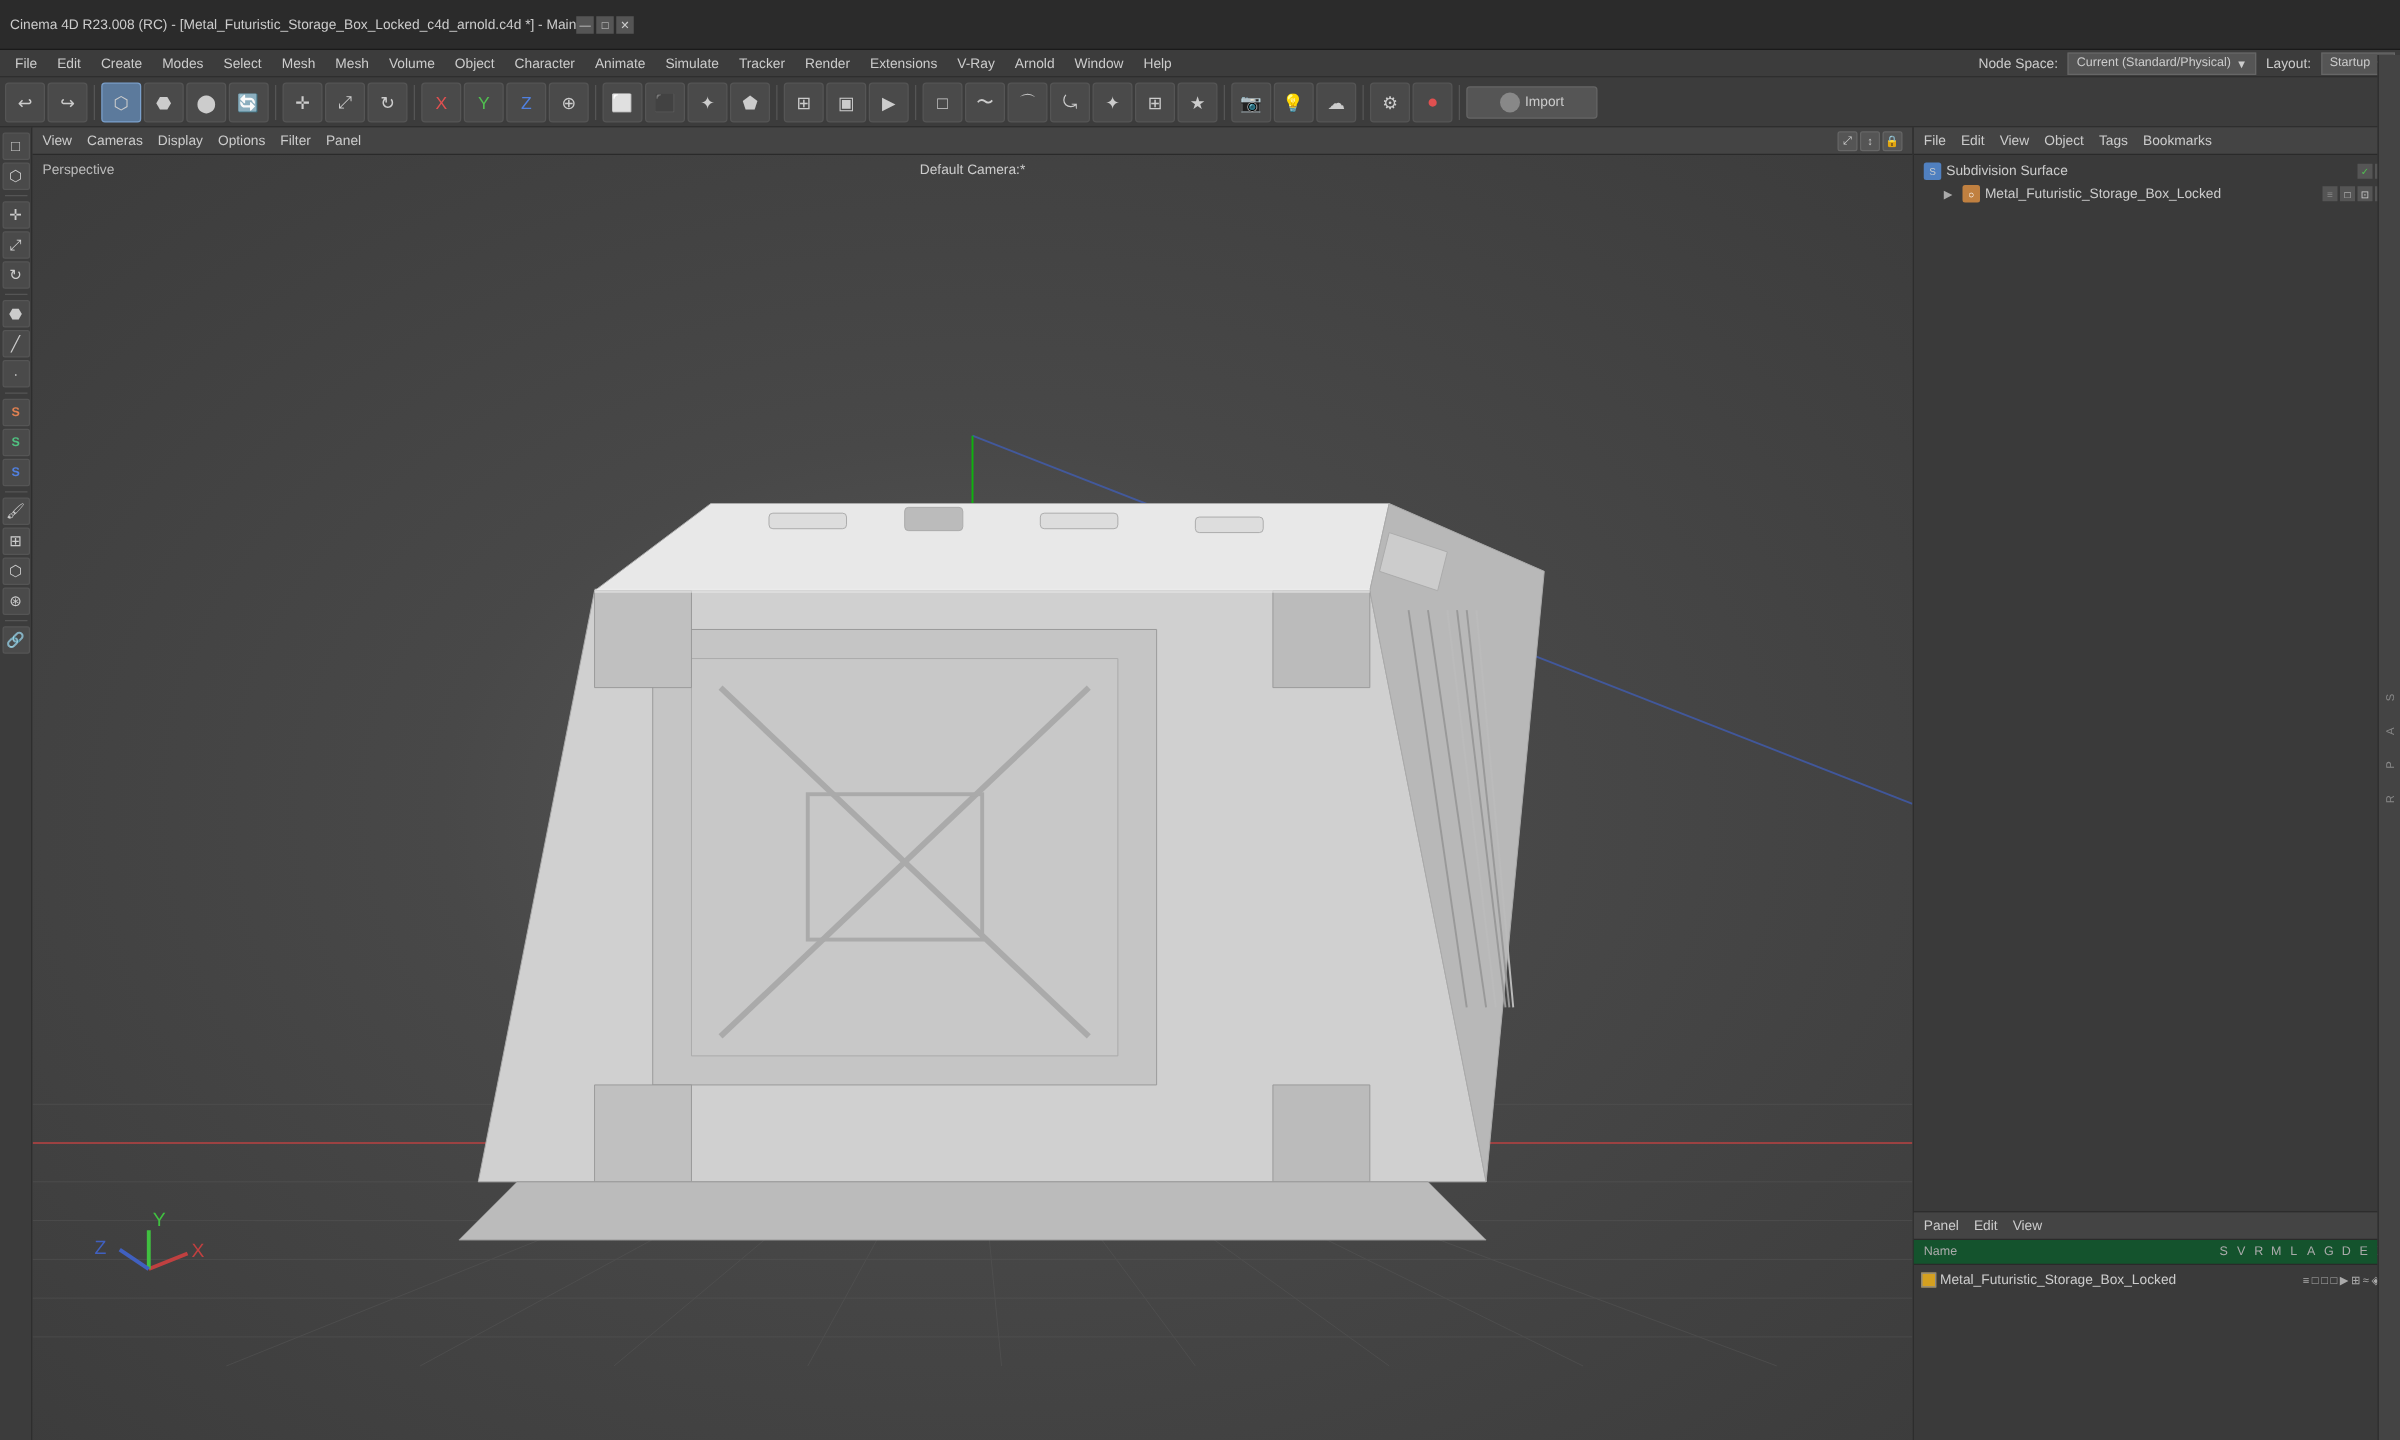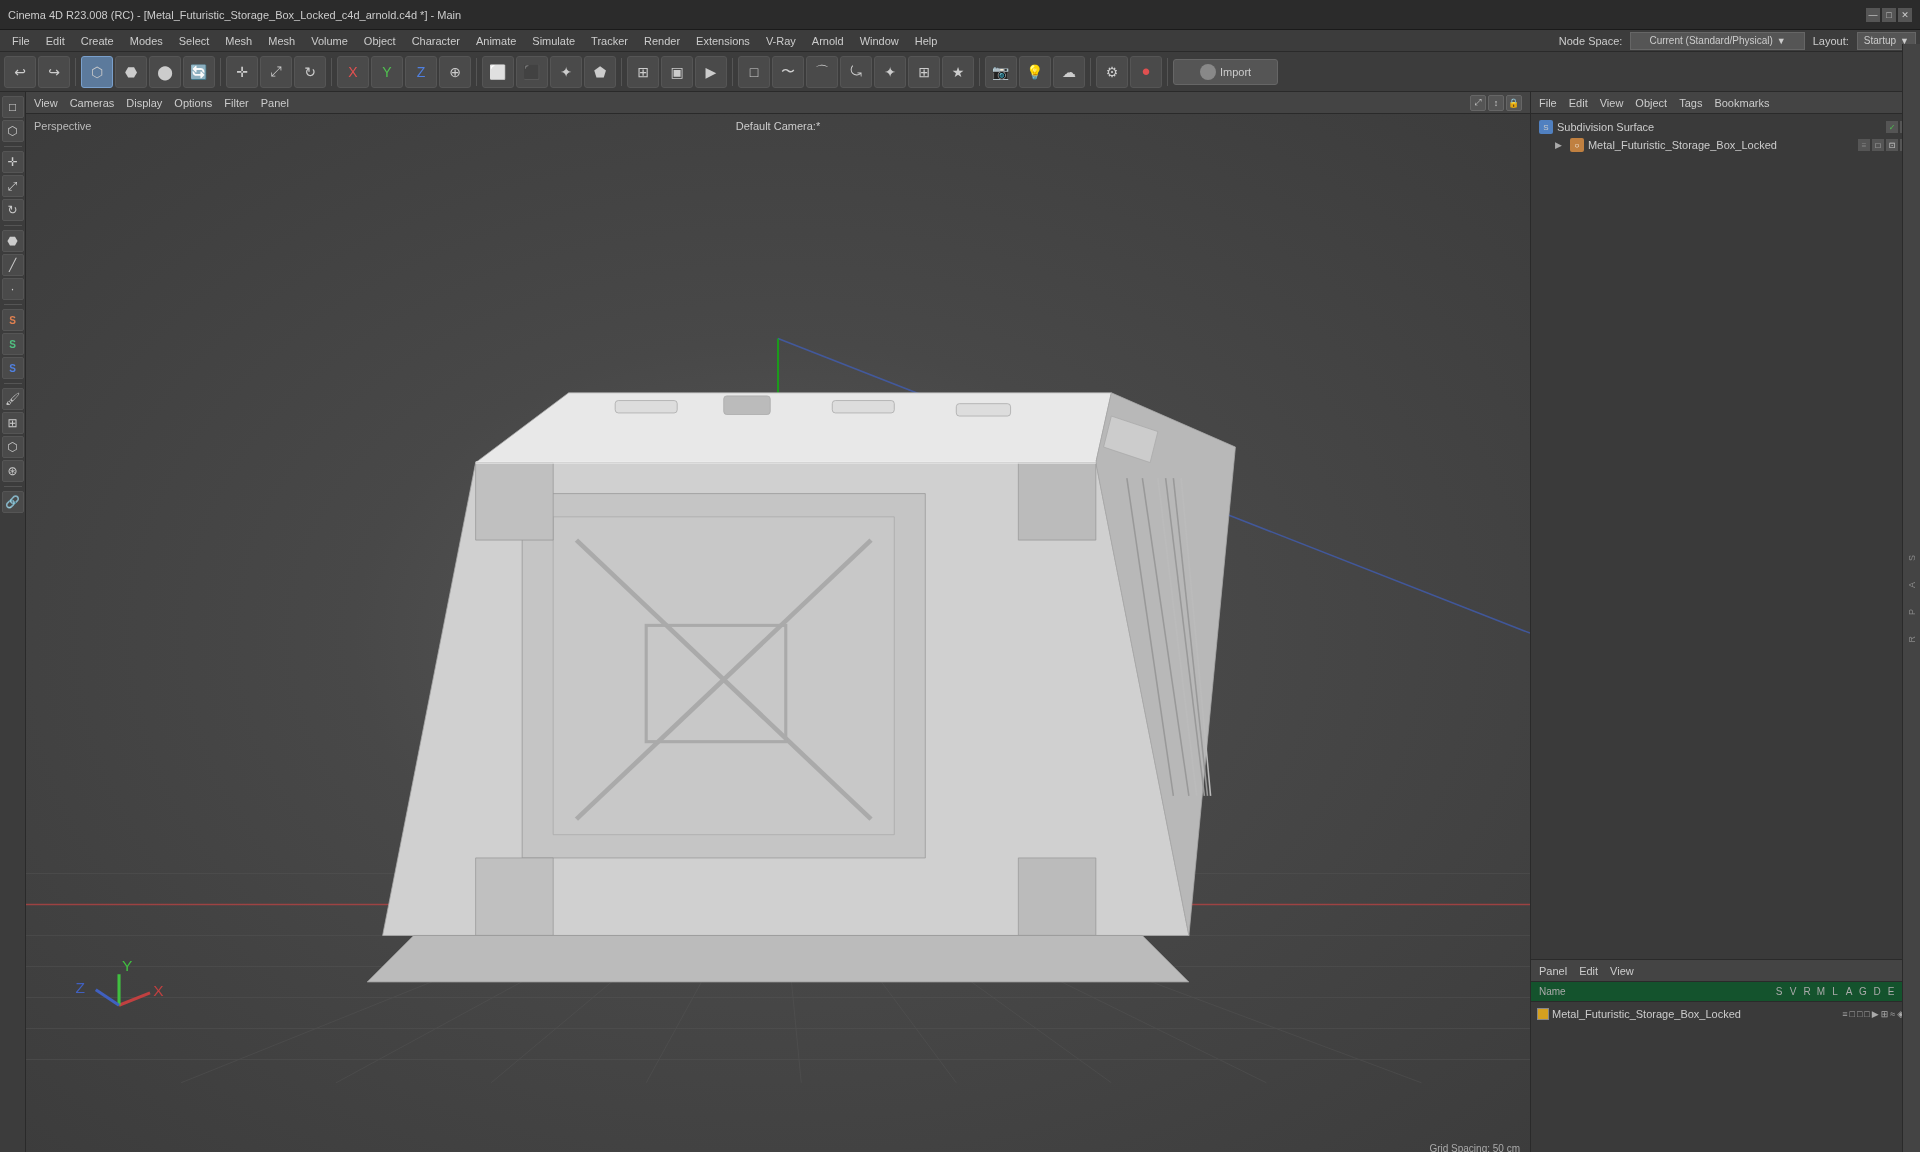--- a/index.html
+++ b/index.html
@@ -9,25 +9,25 @@
       background: #3a3a3a;
       font-family: Arial, sans-serif;
       font-size: 11px;
       color: #ccc;
       overflow: hidden;
     }
 
     
     #title-bar {
       width: 100%;
-      height: 30px;
+      height: 40px;
       background: #2b2b2b;
       display: flex;
       align-items: center;
-      justify-content: space-between;
+      justify-content: flex-start;
       padding: 0 8px;
       border-bottom: 1px solid #1a1a1a;
     }
     #title-bar-controls {
       display: flex;
       gap: 2px;
     }
     .title-btn {
       width: 14px;
       height: 14px;
@@ -60,21 +60,21 @@
     #node-space-area {
       margin-left: auto;
       display: flex;
       align-items: center;
       gap: 8px;
       font-size: 11px;
       color: #ccc;
     }
     #node-space-dropdown {
       background: #555;
-      padding: 2px 18px;
+      padding: 2px 6px;
       font-size: 10px;
       color: #ccc;
       border: 1px solid #666;
       height: 18px;
       display: flex;
       align-items: center;
     }
 
     
     #toolbar {

